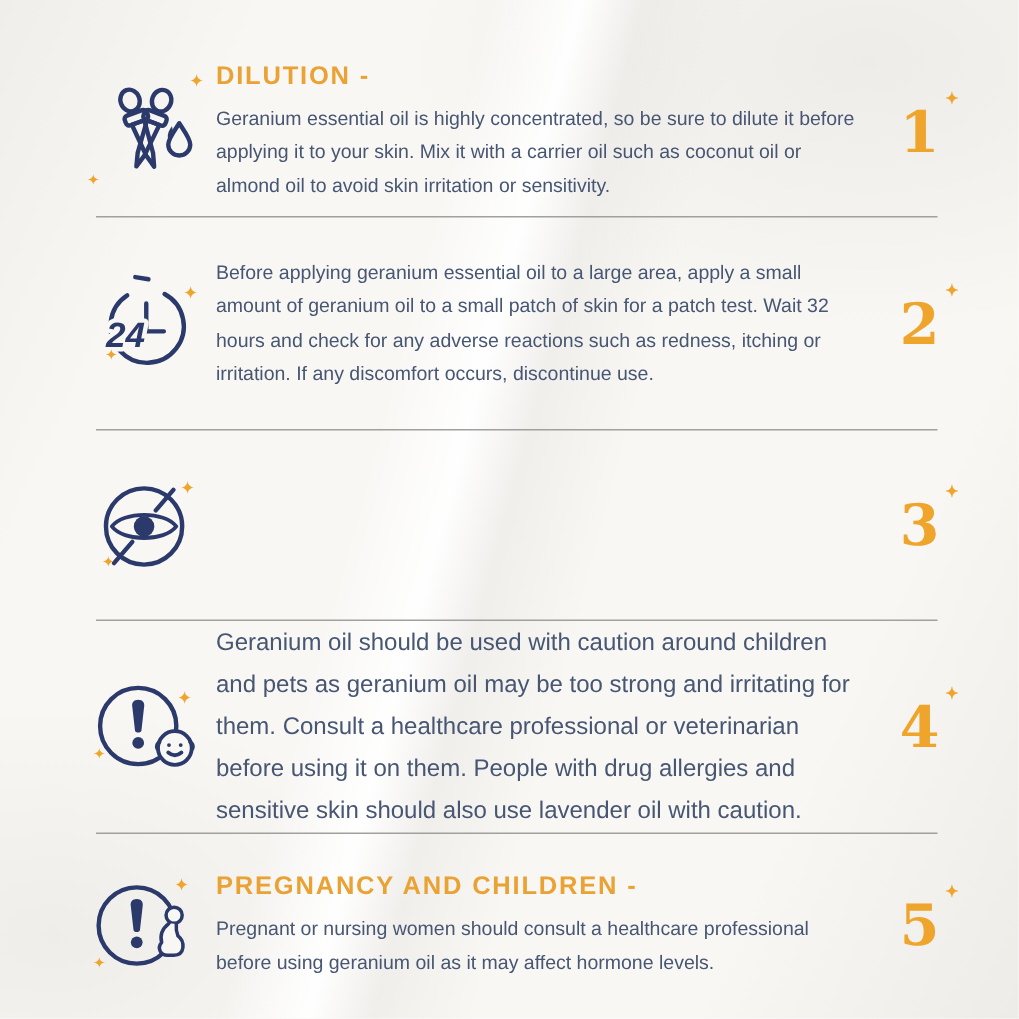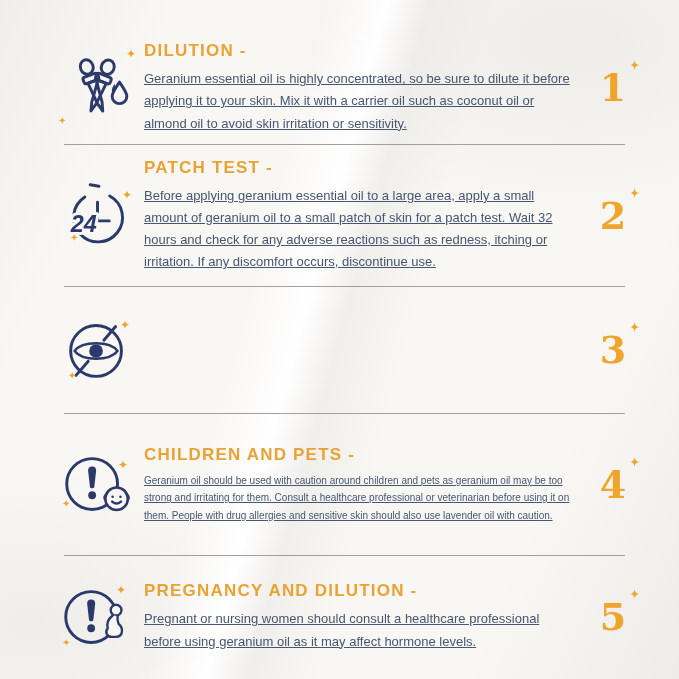--- a/index.html
+++ b/index.html
@@ -38,23 +38,23 @@
   .sp-tr{top:8px;right:8px;font-size:12px;}
   .sp-bl{bottom:10px;left:6px;font-size:10px;}
   .text-col{flex:1 1 auto;min-width:0;}
   .section-title{
     margin:0 0 7px 0;
     color:var(--accent);
     font-size:17px;font-weight:bold;letter-spacing:1.2px;
   }
   .section-body{
     margin:0;color:var(--body-text);
-    font-size:13px;line-height:1.7;max-width:452px;text-decoration:underline;
-  }
-  .s4 .section-body{font-size:10px;max-width:472px;line-height:1.75;}
+    font-size:13px;line-height:1.7;max-width:452px;
+  }
+  .s4 .section-body{font-size:16px;max-width:472px;line-height:1.75;}
   .num-col{flex:0 0 72px;width:72px;display:flex;justify-content:center;align-items:center;}
   .big-num{
     position:relative;display:inline-block;
     font-family:"DejaVu Serif", serif;font-weight:bold;
     font-size:38px;color:var(--num-color);line-height:1;
   }
   .big-num .sparkle{top:-9px;right:-13px;font-size:11px;position:absolute;}
   .divider{
     border:none;border-top:1px solid var(--divider);
     margin:0 24px 0 12px;height:0;
@@ -111,21 +111,20 @@
         <span class="sparkle sp-tr" style="top:18px;right:12px">✦</span>
         <span class="sparkle sp-bl" style="bottom:18px;left:18px">✦</span>
         <svg width="86" height="90" viewBox="0 0 88 90" fill="none" stroke="currentColor" stroke-width="3" stroke-linecap="round" stroke-linejoin="round">
           <path d="M 30.5 25.5 A 25 25 0 1 0 56 24.5"></path>
           <path d="M 36 13 L 45 14.5"></path>
           <path d="M 43.5 31 L 43.5 50 L 55.5 50"></path>
           <text x="16" y="61" font-size="24" font-weight="bold" font-style="italic" font-family="Liberation Sans, sans-serif" fill="currentColor" style="stroke: var(--bg); stroke-width:6; paint-order:stroke;">24</text>
         </svg>
       </div>
       <div class="text-col">
-        <h2 class="section-title">PATCH TEST -</h2>
         <p class="section-body">Before applying geranium essential oil to a large area, apply a small amount of geranium oil to a small patch of skin for a patch test. Wait 32 hours and check for any adverse reactions such as redness, itching or irritation. If any discomfort occurs, discontinue use.</p>
       </div>
       <div class="num-col">
         <span class="big-num">
           <span>2</span>
           <span class="sparkle">✦</span>
         </span>
       </div>
     </div>
     <hr class="divider">
@@ -165,21 +164,20 @@
             <circle cx="63" cy="60" r="11.5" style="fill: var(--bg);"></circle>
             <path d="M52.5 56 q-2.5 1.5 -1.5 4.5"></path>
             <path d="M73.5 56 q2.5 1.5 1.5 4.5"></path>
             <circle cx="59" cy="58" r="1.3" fill="currentColor" stroke="none"></circle>
             <circle cx="67" cy="58" r="1.3" fill="currentColor" stroke="none"></circle>
             <path d="M58.5 63 Q63 66.8 67.5 63"></path>
           </g>
         </svg>
       </div>
       <div class="text-col">
-        <h2 class="section-title">CHILDREN AND PETS -</h2>
         <p class="section-body">Geranium oil should be used with caution around children and pets as geranium oil may be too strong and irritating for them. Consult a healthcare professional or veterinarian before using it on them. People with drug allergies and sensitive skin should also use lavender oil with caution.</p>
       </div>
       <div class="num-col">
         <span class="big-num">
           <span>4</span>
           <span class="sparkle">✦</span>
         </span>
       </div>
     </div>
     <hr class="divider">
@@ -192,21 +190,21 @@
           <circle cx="37" cy="45" r="26"></circle>
           <path d="M37 27 c3 0 4.4 2 4.1 4.4 l-1.9 16.6 c-0.2 1.9 -4.2 1.9 -4.4 0 l-1.9 -16.6 c-0.3 -2.4 1.1 -4.4 4.1 -4.4 Z" fill="currentColor" stroke="none"></path>
           <circle cx="37" cy="56.5" r="4" fill="currentColor" stroke="none"></circle>
           <g stroke-width="2.4">
             <circle cx="62.5" cy="38" r="5.5" style="fill: var(--bg);"></circle>
             <path d="M59 43.5 q-7 5.5 -5 13 q-2.5 3 -1 6 q1.5 2.8 4.8 2.8 l4.5 0 q5.5 0 6.2 -5.2 q0.6 -5 -3.4 -8 q-1.6 -4.2 -1.1 -8.1" style="fill: var(--bg);"></path>
           </g>
         </svg>
       </div>
       <div class="text-col">
-        <h2 class="section-title">PREGNANCY AND DILUTION -</h2>
+        <h2 class="section-title">PREGNANCY AND CHILDREN -</h2>
         <p class="section-body">Pregnant or nursing women should consult a healthcare professional before using geranium oil as it may affect hormone levels.</p>
       </div>
       <div class="num-col">
         <span class="big-num">
           <span>5</span>
           <span class="sparkle">✦</span>
         </span>
       </div>
     </div>
 

